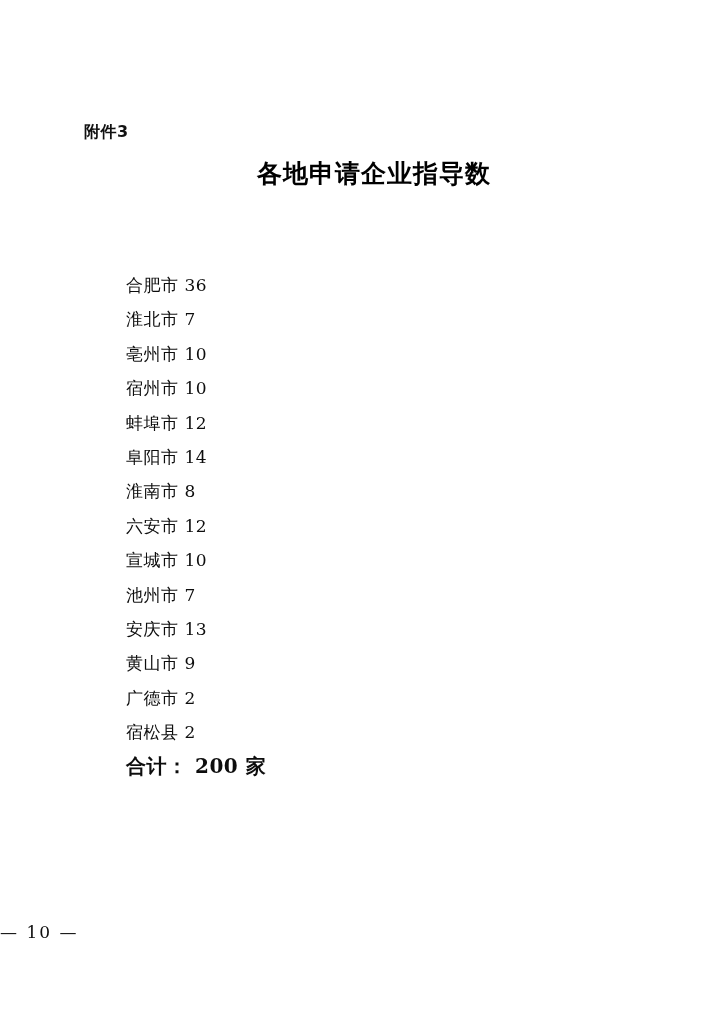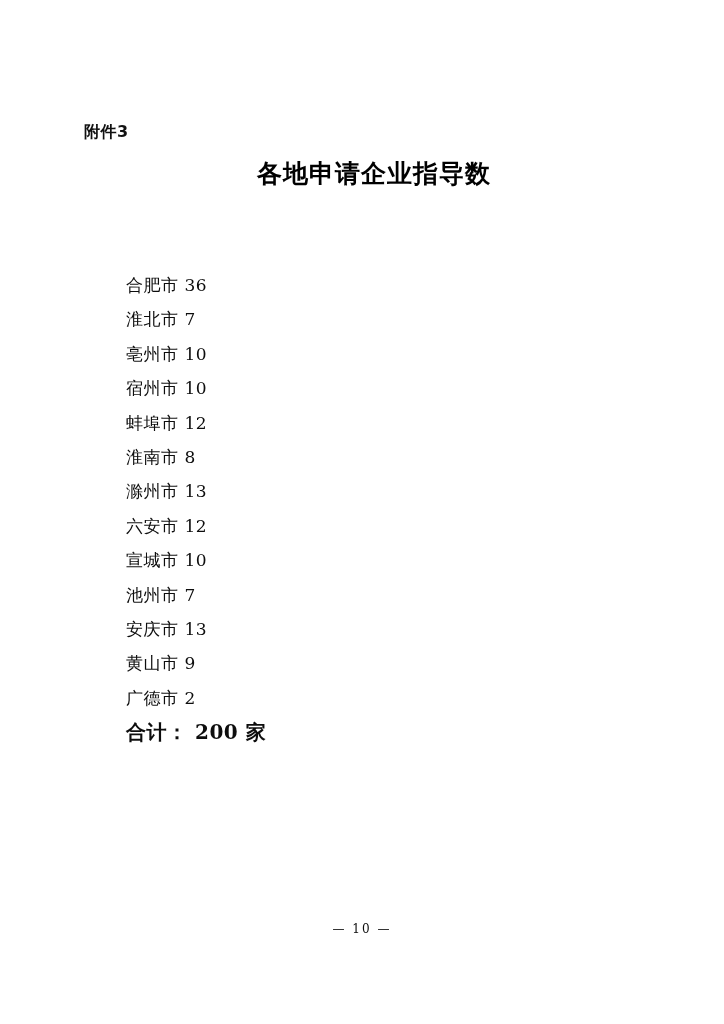--- a/index.html
+++ b/index.html
@@ -69,22 +69,21 @@
   }
   .total-row {
     font-size: 20px;
     font-weight: bold;
   }
   .page-number {
     position: absolute;
     left: 0;
     top: 922px;
     width: 724px;
-    text-align: center;
-    font-size: 12px;
+    font-size: 17px;
     letter-spacing: 2px;
     color: #0d0d0d;
   }
 </style>
 </head>
 <body>
 
 <div class="page">
 
   <div class="attachment-label">附件3</div>
@@ -111,30 +110,30 @@
     <div class="list-item">
       <span class="name">宿州市</span>
       <span class="count"> 10</span>
     </div>
 
     <div class="list-item">
       <span class="name">蚌埠市</span>
       <span class="count"> 12</span>
     </div>
 
+    <div class="list-item">
+      <span class="name">阜阳市</span>
+      <span class="count"> 14</span>
+    </div>
 
     <div class="list-item">
       <span class="name">淮南市</span>
       <span class="count"> 8</span>
     </div>
 
-    <div class="list-item">
-      <span class="name">滁州市</span>
-      <span class="count"> 13</span>
-    </div>
 
     <div class="list-item">
       <span class="name">六安市</span>
       <span class="count"> 12</span>
     </div>
 
 
 
     <div class="list-item">
       <span class="name">宣城市</span>
@@ -155,20 +154,24 @@
     <div class="list-item">
       <span class="name">黄山市</span>
       <span class="count"> 9</span>
     </div>
 
     <div class="list-item">
       <span class="name">广德市</span>
       <span class="count"> 2</span>
     </div>
 
+    <div class="list-item">
+      <span class="name">宿松县</span>
+      <span class="count"> 2</span>
+    </div>
 
     <div class="list-item total-row">
       <span class="name">合计：</span>
       <span class="count"> 200</span>
       <span class="count"> 家</span>
     </div>
 
   </div>
 
   <div class="page-number">— 10 —</div>

